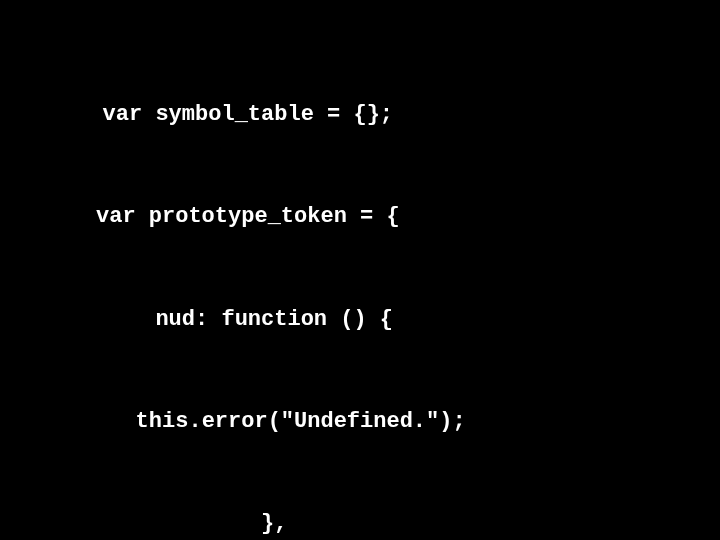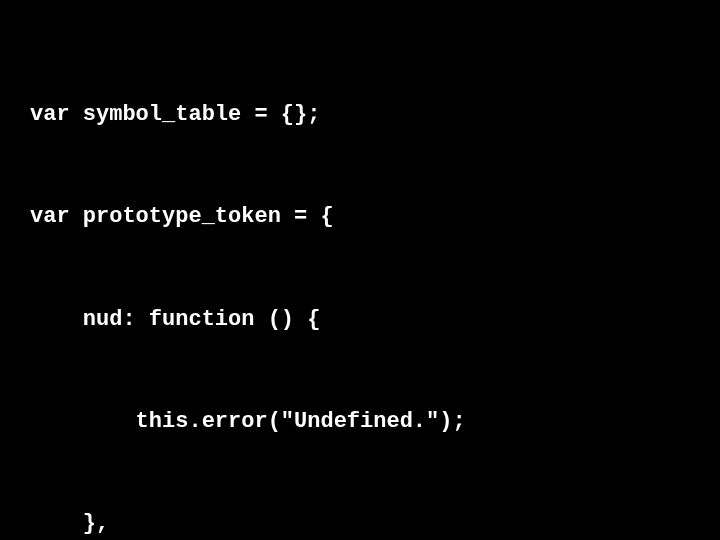--- a/index.html
+++ b/index.html
@@ -23,20 +23,21 @@
       font-family: 'Courier New', Courier, monospace;
       font-size: 22px;
       font-weight: bold;
       color: #ffffff;
       line-height: 1.55;
       white-space: pre;
     }
 
     .line {
       display: block;
+      text-align: center;
     }
   </style>
 </head>
 <body>
 
 <div class="code-container">
   <span class="line">var symbol_table = {};</span>
   <span class="line">var prototype_token = {</span>
   <span class="line">    nud: function () {</span>
   <span class="line">        this.error("Undefined.");</span>

